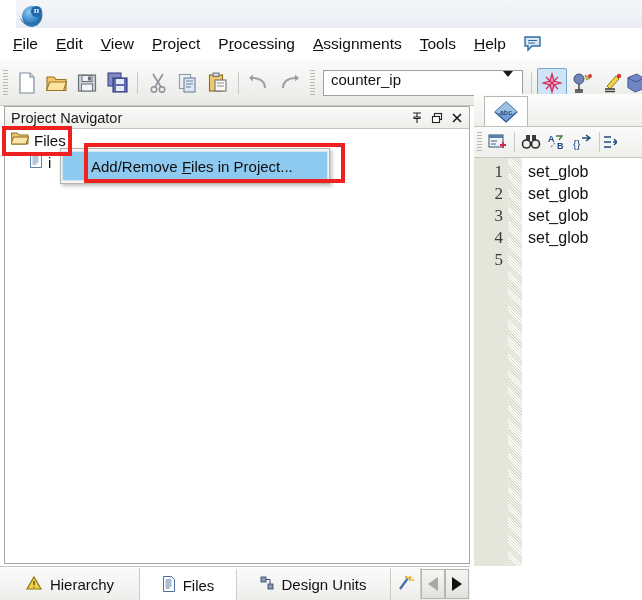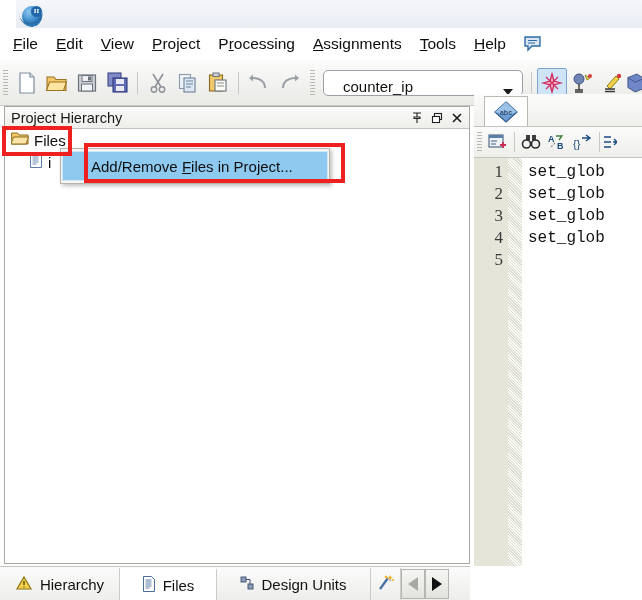--- a/index.html
+++ b/index.html
@@ -58,22 +58,22 @@
     border-bottom:1px solid #c8c8c2;
     display:flex;align-items:center;
   }
   .grip{
     width:5px;height:26px;margin:0 4px 0 3px;flex:none;
     background-image:repeating-linear-gradient(to bottom,#b9b9b2 0 1px,transparent 1px 3px);
   }
   .tb-btn{width:30px;height:30px;display:flex;align-items:center;justify-content:center;flex:none;cursor:default;}
   .tb-sep{width:1px;height:22px;background:#c9c9c3;margin:0 5px;flex:none;}
   .combo{
-    width:200px;height:26px;background:#fff;border:1px solid #9aa0a6;border-radius:5px;
-    display:flex;align-items:flex-end;margin-left:4px;flex:none;box-sizing:border-box;padding-left:12px;
+    width:200px;height:26px;background:#fff;border:1px solid #9aa0a6;border-radius:0;
+    display:flex;align-items:flex-start;margin-left:4px;flex:none;box-sizing:border-box;
   }
   .combo .val{font-size:15px;color:#111;padding-left:7px;flex:1;white-space:nowrap;overflow:hidden;}
   .combo .arrow{
     width:0;height:0;border-left:5px solid transparent;border-right:5px solid transparent;
     border-top:6px solid #1a1a1a;margin-right:9px;
   }
   .tb-btn.active{background:#cfe4f7;border:1px solid #7aa7d0;border-radius:2px;box-sizing:border-box;}
 
   
   .pn{
@@ -138,21 +138,21 @@
   .gutter{
     width:34px;background:#e6e5da;text-align:right;padding-top:3px;box-sizing:border-box;
     font-family:"Liberation Serif",serif;font-size:17px;color:#3a3a3a;line-height:22px;
   }
   .gutter div{padding-right:5px;}
   .bookmark{
     width:14px;
     background-image:repeating-linear-gradient(45deg,#dcdcd2 0 1px,#fbfbf8 1px 2px);
   }
   .code{
-    flex:1;padding-top:3px;font-family:Liberation Mono, monospace;font-size:16px;
+    flex:1;padding-top:3px;font-family:Liberation Sans, sans-serif;font-size:16px;
     color:#111;line-height:22px;white-space:nowrap;overflow:hidden;padding-left:6px;
   }
 
   
   .btabs{
     position:absolute;left:0;top:566px;width:470px;height:34px;
     background:linear-gradient(to bottom,#fbfbfb,#ededea);
     border-top:1px solid #c4c4be;display:flex;align-items:center;
   }
   .btab{
@@ -309,21 +309,21 @@
     <div class="tb-btn" style="width:18px;">
       <svg width="20" height="22" viewBox="0 0 20 22">
         <path d="M1 5 L11 1 L19 6 L19 17 L9 21 L1 16 z" fill="#6f86c8" stroke="#3d5180" stroke-width="1"></path>
         <path d="M1 5 L9 10 L19 6" fill="none" stroke="#3d5180" stroke-width="1"></path>
       </svg>
     </div>
   </div>
 
   <div class="pn">
     <div class="pn-header">
-      <div class="pn-title">Project Hierarchy</div>
+      <div class="pn-title">Project Navigator</div>
       <div class="pn-btn">
         <svg width="12" height="12" viewBox="0 0 12 12">
           <path d="M2 1 h8 M6 1 v4 M3 5 h6 v1.5 h-6 z M6 6.5 v4.5" stroke="#222" stroke-width="1.1" fill="none"></path>
         </svg>
       </div>
       <div class="pn-btn">
         <svg width="12" height="12" viewBox="0 0 12 12">
           <rect x="3.5" y="1.5" width="7" height="6" fill="none" stroke="#222" stroke-width="1.1"></rect>
           <rect x="1.5" y="4.5" width="7" height="6" fill="#fff" stroke="#222" stroke-width="1.1"></rect>
         </svg>
@@ -434,21 +434,21 @@
         <div>set_glob</div>
         <div>set_glob</div>
         <div>set_glob</div>
         <div></div>
       </div>
     </div>
   </div>
 
   <div class="right-fill"></div>
   <div class="btabs">
-    <div class="btab" style="width:120px;">
+    <div class="btab" style="width:140px;">
       <span>
         <svg width="18" height="16" viewBox="0 0 18 16">
           <path d="M9 2 L16 14 H2 z" fill="#f3d14a" stroke="#8a7312" stroke-width="1.2"></path>
           <path d="M9 6 v4 M9 11.5 v1" stroke="#4a3c06" stroke-width="1.3"></path>
         </svg>
       </span>
       <span>Hierarchy</span>
     </div>
     <div class="btab sel" style="width:97px;">
       <span>

